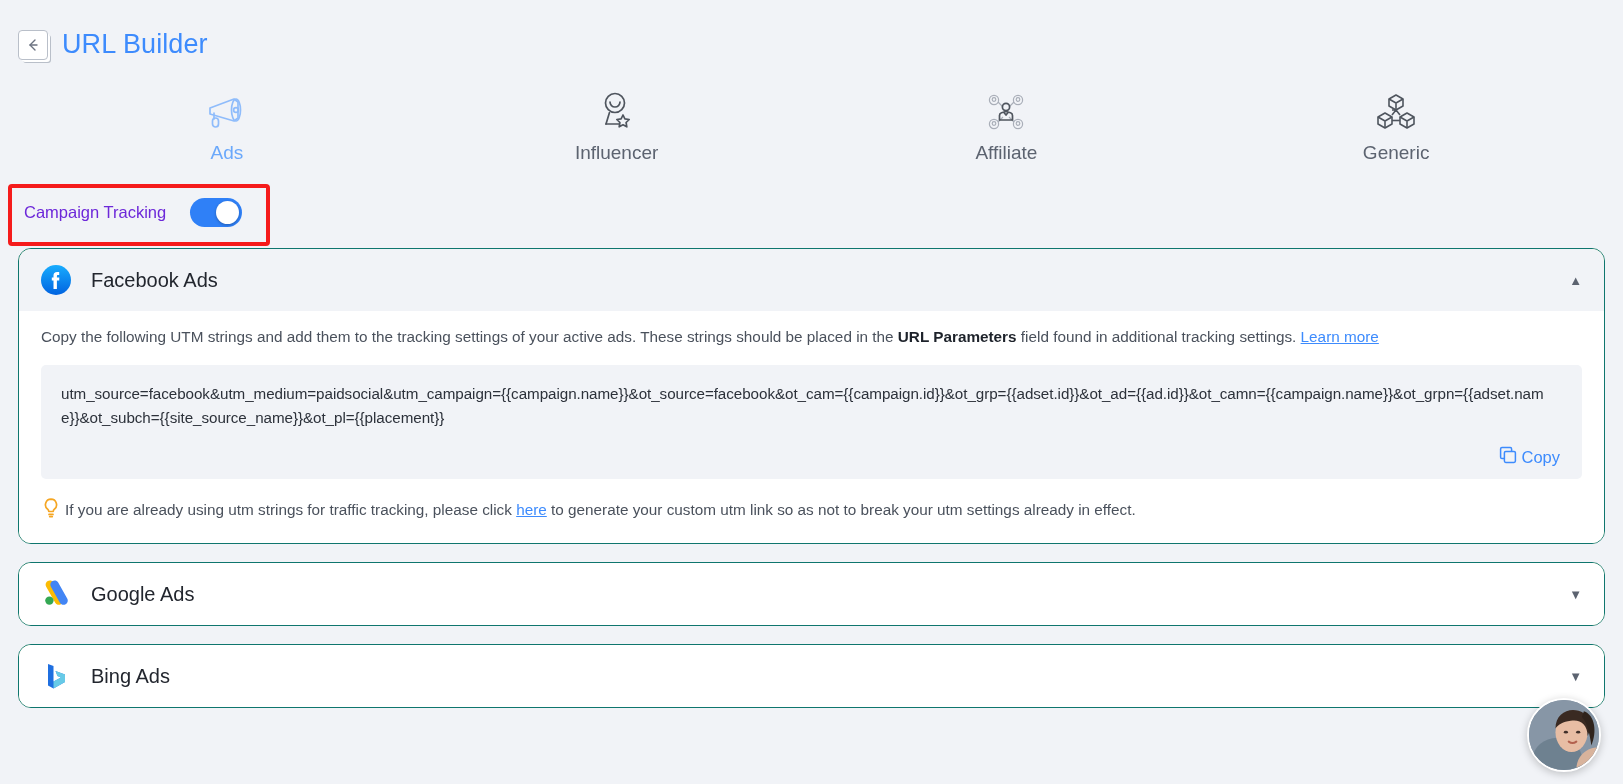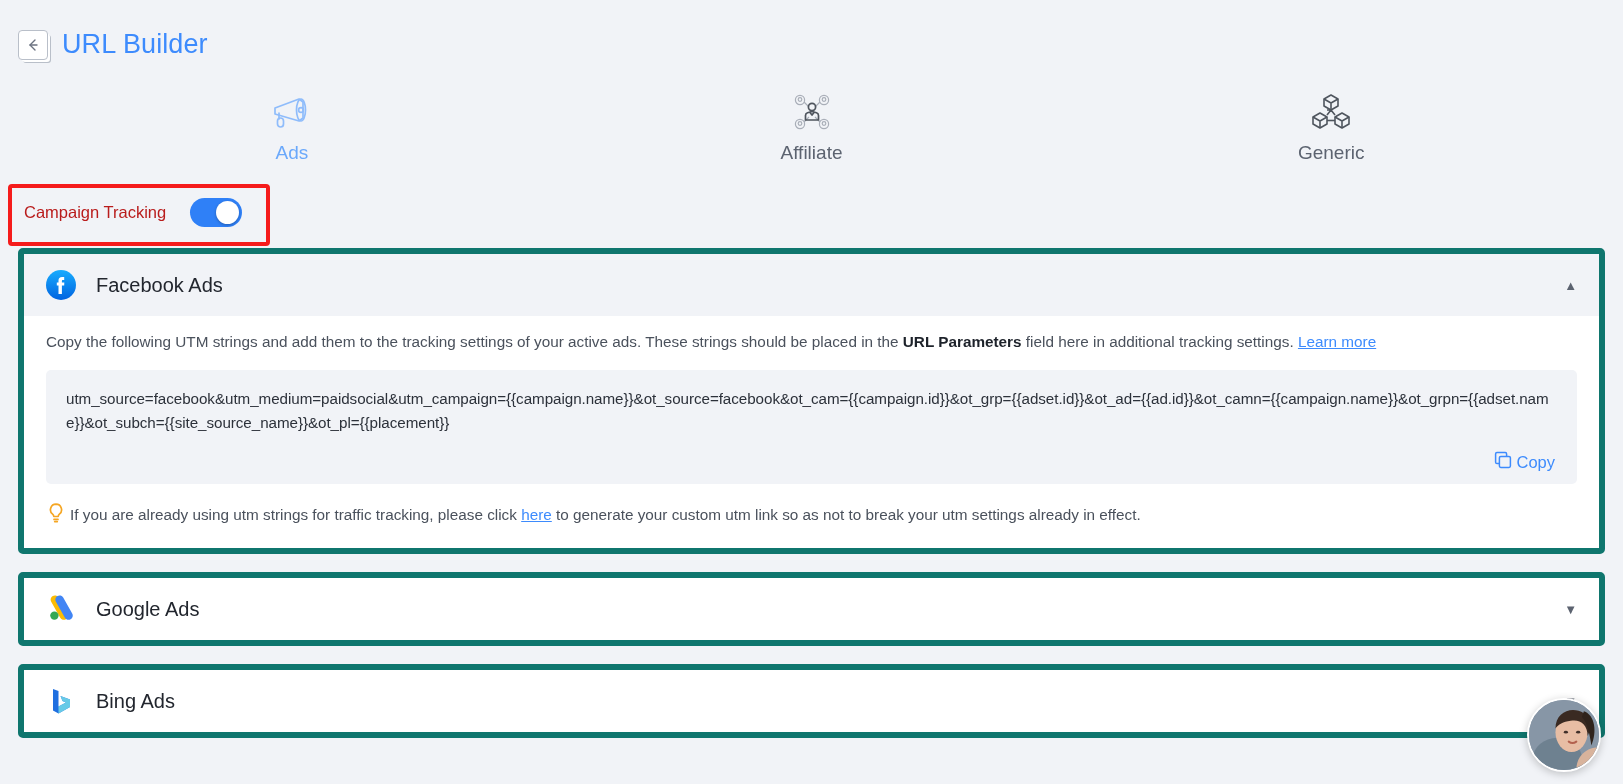--- a/index.html
+++ b/index.html
@@ -81,21 +81,21 @@
     position: absolute;
     left: 22px;
     top: 8px;
     display: flex;
     align-items: center;
     gap: 24px;
     padding: 6px 2px;
   }
   .tracking-label {
     font-size: 16.5px;
-    color: #b91c1c;
+    color: #6d28d9;
   }
   .switch {
     width: 52px;
     height: 29px;
     border-radius: 15px;
     background: #2f80f7;
     position: relative;
     cursor: pointer;
     flex: none;
   }
@@ -120,22 +120,22 @@
     border-radius: 4px;
     pointer-events: none;
   }
 
   
   .cards {
     padding: 0 18px;
   }
   .card {
     background: #fef9c3;
-    border: 6px solid #0f766e;
-    border-radius: 5px;
+    border: 1px solid #0f766e;
+    border-radius: 13px;
     margin-bottom: 18px;
     overflow: hidden;
   }
   .card-head {
     display: flex;
     align-items: center;
     gap: 20px;
     padding: 16px 22px;
     background: #f1f3f7;
     cursor: pointer;
@@ -238,20 +238,34 @@
           <circle cx="32" cy="17" r="2.4"></circle>
           <path d="M10 20 L10 26"></path>
           <rect x="8.5" y="25" width="6" height="9" rx="3"></rect>
         </g>
       </svg>
     </div>
     <div class="tlabel">Ads</div>
   </div>
 
 
+  <div class="tab">
+    <div class="ticon">
+      <svg width="46" height="42" viewBox="0 0 46 42">
+        <g fill="none" stroke="#4f555e" stroke-width="1.7" stroke-linejoin="round" stroke-linecap="round">
+          <circle cx="21" cy="12" r="9.5"></circle>
+          <path d="M16 11 a5 5 0 0 0 10 0"></path>
+          <path d="M12 33 L15.5 21.5"></path>
+          <path d="M12 33 H25"></path>
+          <path d="M29 24 l1.9 3.9 4.3.6 -3.1 3 .7 4.3 -3.8-2 -3.8 2 .7-4.3 -3.1-3 4.3-.6 Z"></path>
+        </g>
+      </svg>
+    </div>
+    <div class="tlabel">Influencer</div>
+  </div>
 
   <div class="tab">
     <div class="ticon">
       <svg width="46" height="42" viewBox="0 0 46 42">
         <g fill="none" stroke="#a9aeb8" stroke-width="1.2">
           <circle cx="11" cy="9" r="4.6"></circle>
             <circle cx="35" cy="9" r="4.6"></circle>
           <circle cx="11" cy="33" r="4.6"></circle>
             <circle cx="35" cy="33" r="4.6"></circle>
           <circle cx="11" cy="8.5" r="1.8"></circle>
@@ -315,21 +329,21 @@
           <circle cx="15" cy="15" r="15" fill="url(#fbg)"></circle>
           <path d="M18.2 15.4h-2.3V24h-3.4v-8.6h-1.7v-3h1.7v-1.9c0-2.1 1.1-3.4 3.6-3.4h2.1v3h-1.3c-.8 0-1 .4-1 1.1v1.2h2.4l-.1 3z" fill="#fff"></path>
         </svg>
       </span>
       <span class="card-title">Facebook Ads</span>
       <span class="chev">▲</span>
     </div>
 
     <div class="card-body">
       <div class="desc">
-        <span>Copy the following UTM strings and add them to the tracking settings of your active ads. These strings should be placed in the </span><b>URL Parameters</b><span> field here in additional tracking settings. </span><a class="link">Learn more</a>
+        <span>Copy the following UTM strings and add them to the tracking settings of your active ads. These strings should be placed in the </span><b>URL Parameters</b><span> field found in additional tracking settings. </span><a class="link">Learn more</a>
       </div>
 
       <div class="utm-box">
         <div class="utm-text">utm_source=facebook&amp;utm_medium=paidsocial&amp;utm_campaign={{campaign.name}}&amp;ot_source=facebook&amp;ot_cam={{campaign.id}}&amp;ot_grp={{adset.id}}&amp;ot_ad={{ad.id}}&amp;ot_camn={{campaign.name}}&amp;ot_grpn={{adset.name}}&amp;ot_subch={{site_source_name}}&amp;ot_pl={{placement}}</div>
         <div class="copy-row">
           <span>
             <svg width="20" height="20" viewBox="0 0 20 20">
               <g fill="none" stroke="#3d8bfd" stroke-width="1.5" stroke-linejoin="round">
                 <rect x="2.6" y="2.6" width="11" height="11" rx="1.4"></rect>
                 <rect x="6.4" y="6.4" width="11" height="11" rx="1.4" fill="#f1f3f7"></rect>

